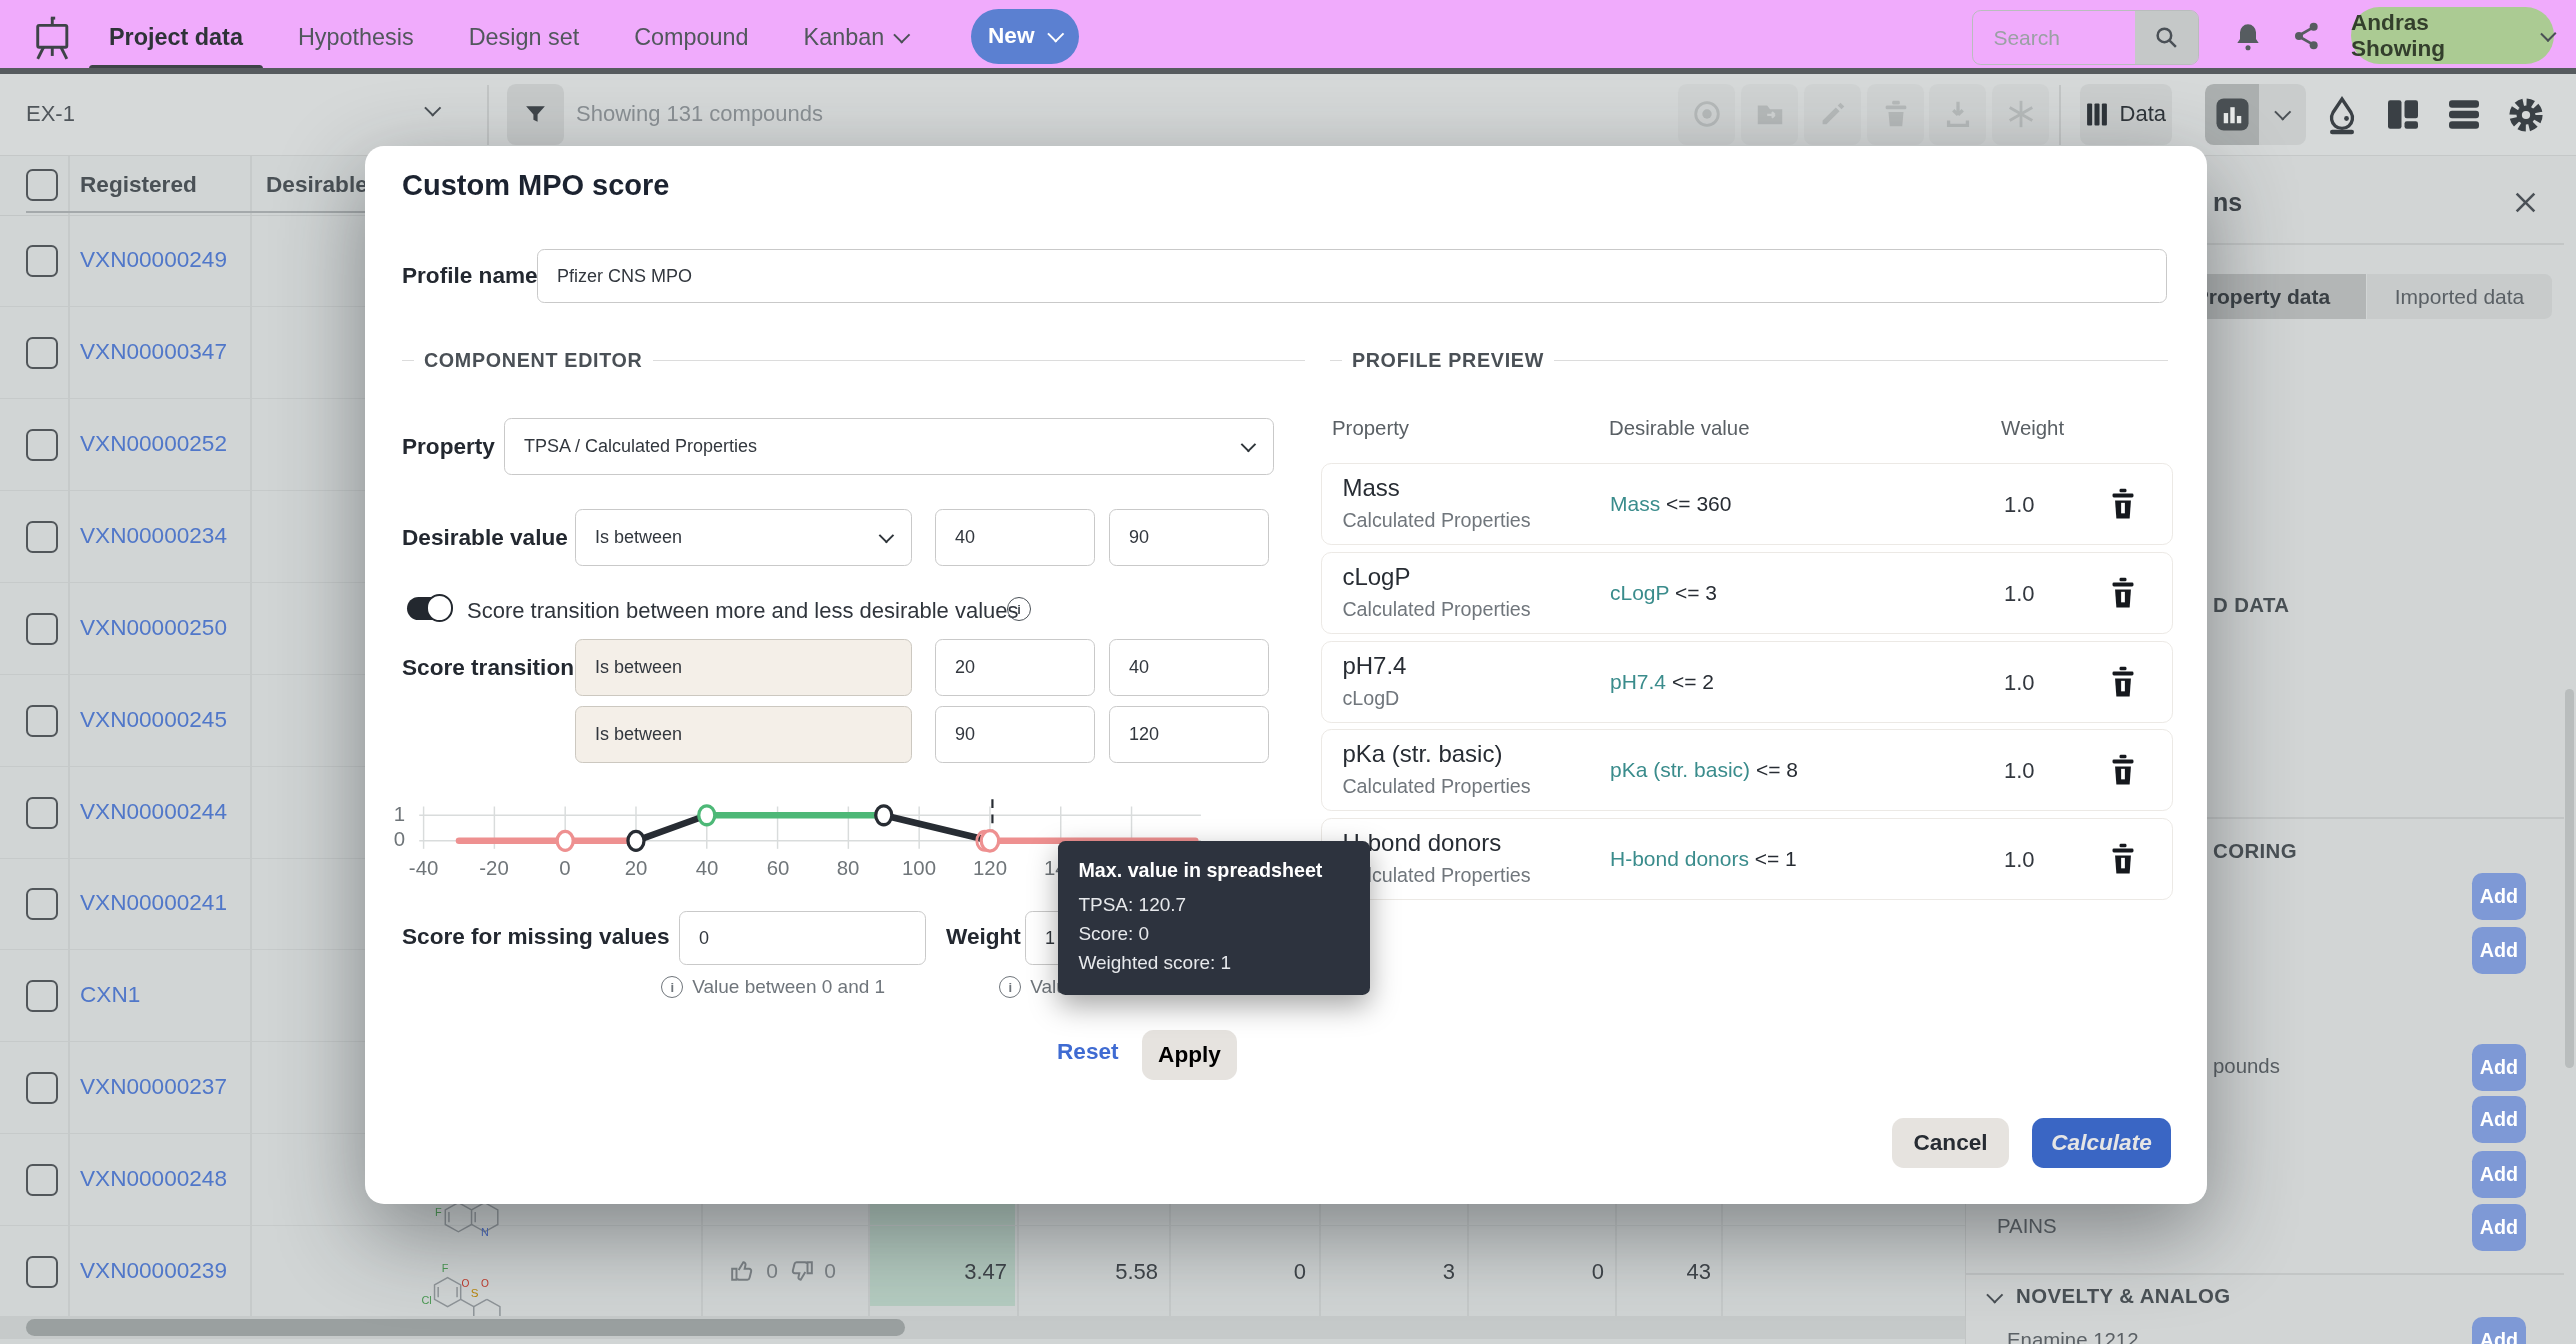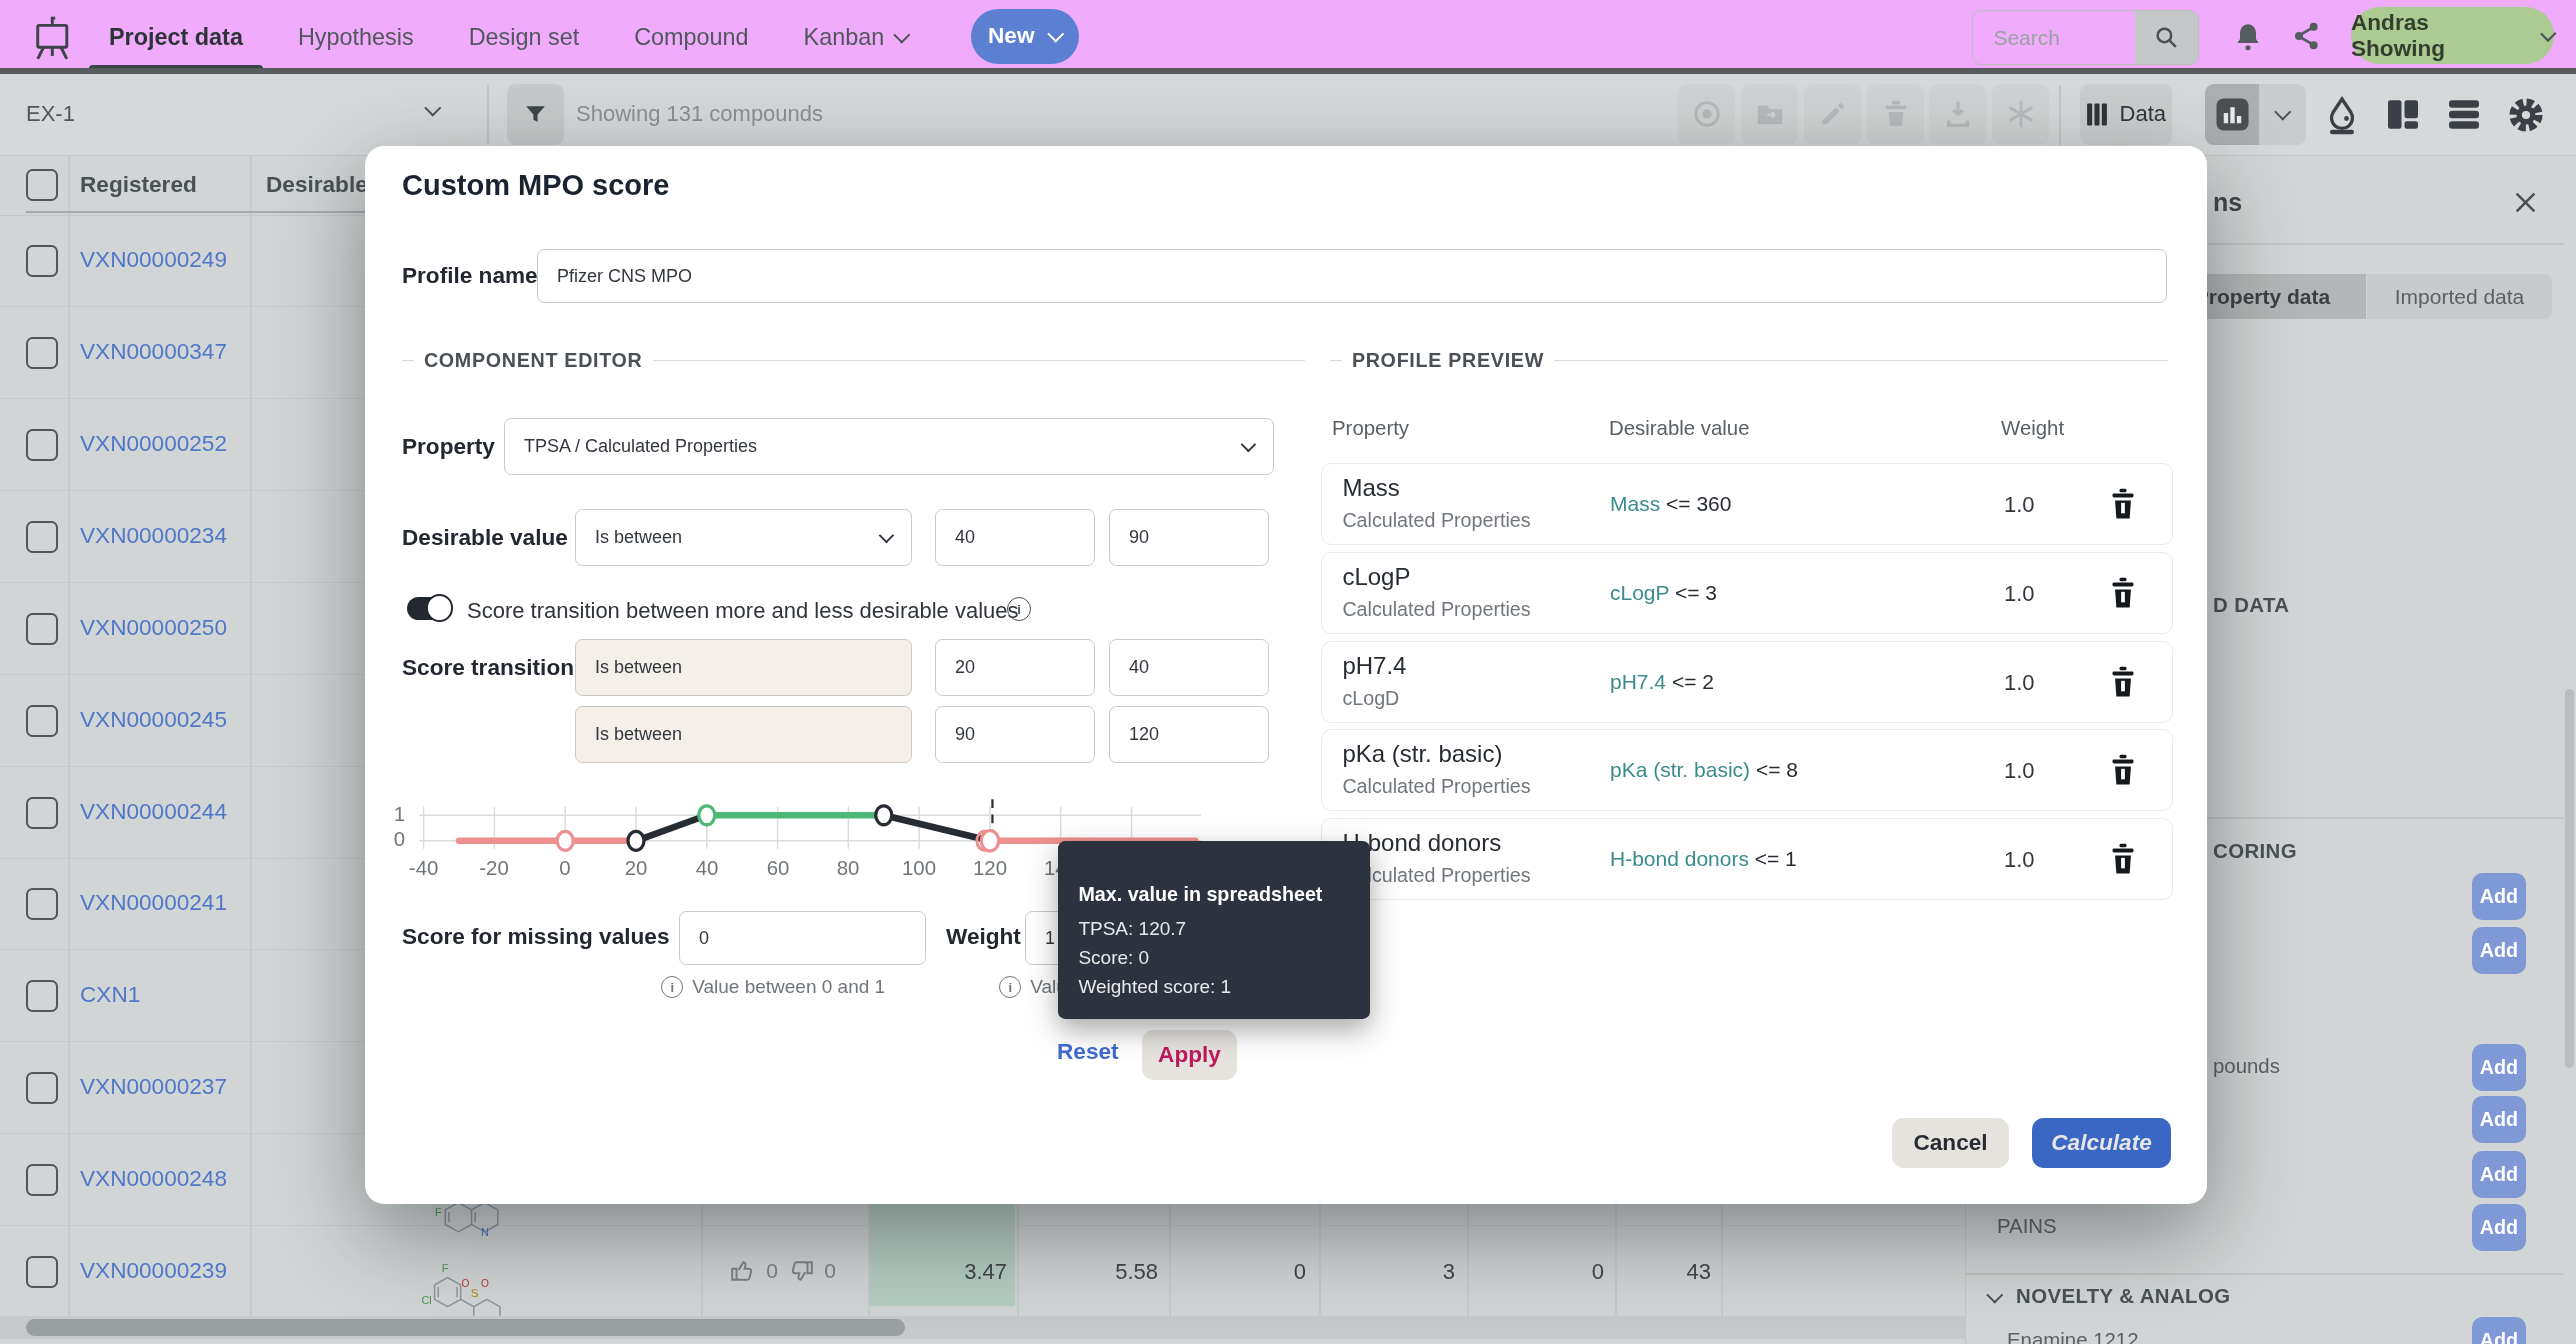--- a/index.html
+++ b/index.html
@@ -65,31 +65,31 @@
   .infoc{width:20.4px;height:20.4px;border:1.5px solid #6f757b;border-radius:50%;display:inline-flex;align-items:center;justify-content:center;font-size:13px;font-style:normal;font-weight:bold;}
   .pv-hd{position:absolute;font-size:20.4px;color:#5a6065;}
   .pv-card{position:absolute;left:956px;width:852px;height:82px;border:1.5px solid #ece9e5;border-radius:10.2px;background:#fff;box-sizing:border-box;}
   .pv-name{position:absolute;left:20.4px;top:10.2px;font-size:24px;color:#272c33;}
   .pv-src{position:absolute;left:20.4px;top:45px;font-size:19.7px;color:#70767c;}
   .pv-expr{position:absolute;left:288px;top:28px;font-size:21px;color:#272c33;white-space:nowrap;}
   .pv-expr .tprop{color:#3a8c8c;}
   .pv-w{position:absolute;left:682px;top:28px;font-size:22px;color:#32373e;}
   .pv-trash{position:absolute;left:787px;top:23.4px;cursor:pointer;}
   .mbtn{position:absolute;height:50px;border-radius:11.7px;display:flex;align-items:center;justify-content:center;font-size:22.6px;font-weight:bold;}
-  #apply-btn{left:777px;top:884px;width:95px;background:#e6e3df;color:#be185d;}
+  #apply-btn{left:777px;top:884px;width:95px;background:#e6e3df;color:#000000;}
   #reset-btn{position:absolute;left:692px;top:893px;font-size:22.6px;font-weight:bold;color:#3f6bd2;cursor:pointer;}
   #cancel-btn{left:1527px;top:972px;width:117px;background:#e6e3df;color:#272c33;}
   #calc-btn{left:1667px;top:972px;width:139px;background:#3a66c4;color:#e5e5e5;font-style:italic;}
   
   #chartbox{position:absolute;left:44px;top:653px;width:905px;height:88px;}
   .ylab{position:absolute;left:-26px;width:22px;text-align:right;font-size:20.4px;color:#6f7579;}
   .xtick{position:absolute;top:58px;width:58px;margin-left:-29px;text-align:center;font-size:20.4px;color:#6f7579;}
   
   #tooltip{position:absolute;left:693px;top:695px;width:271px;background:#2d333e;border-radius:7.3px;padding:17.5px 20.4px;box-shadow:0 10.2px 29px rgba(0,0,0,.35);z-index:30;}
-  #tooltip .tt-title{font-size:19.7px;font-weight:bold;color:#fff;margin-bottom:8.8px;margin-top:24px;}
+  #tooltip .tt-title{font-size:19.7px;font-weight:bold;color:#fff;margin-bottom:8.8px;}
   #tooltip .tt-line{font-size:19px;color:#e7e9ec;line-height:29px;}
   svg text{font-family:"Liberation Sans",sans-serif;}
 </style>
 </head>
 <body>
 
 <div id="stage">
 
   <div id="tablearea">
     <div id="teal-col"></div>

